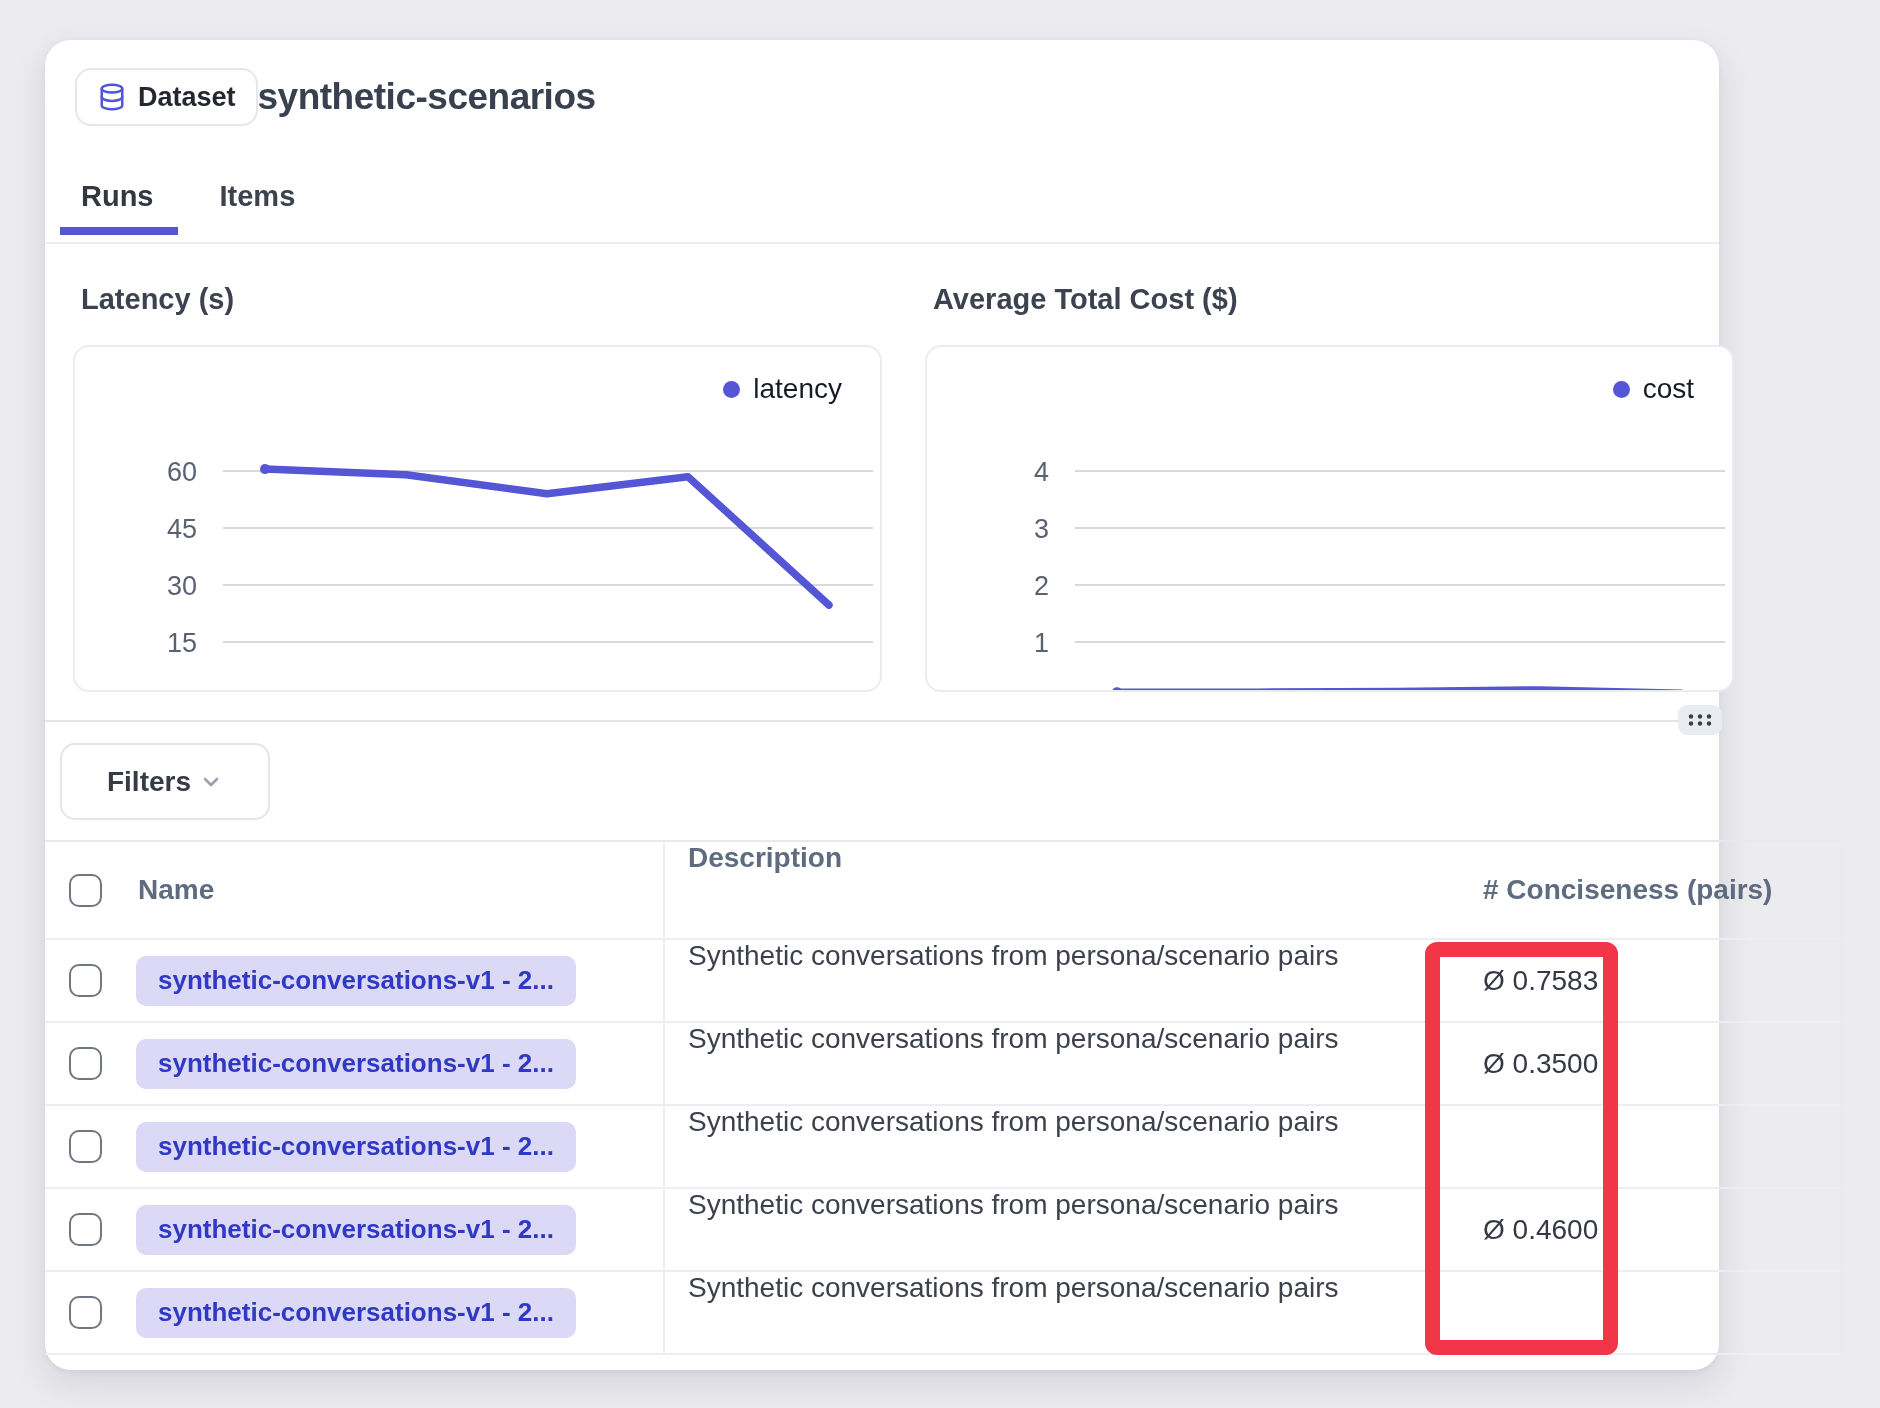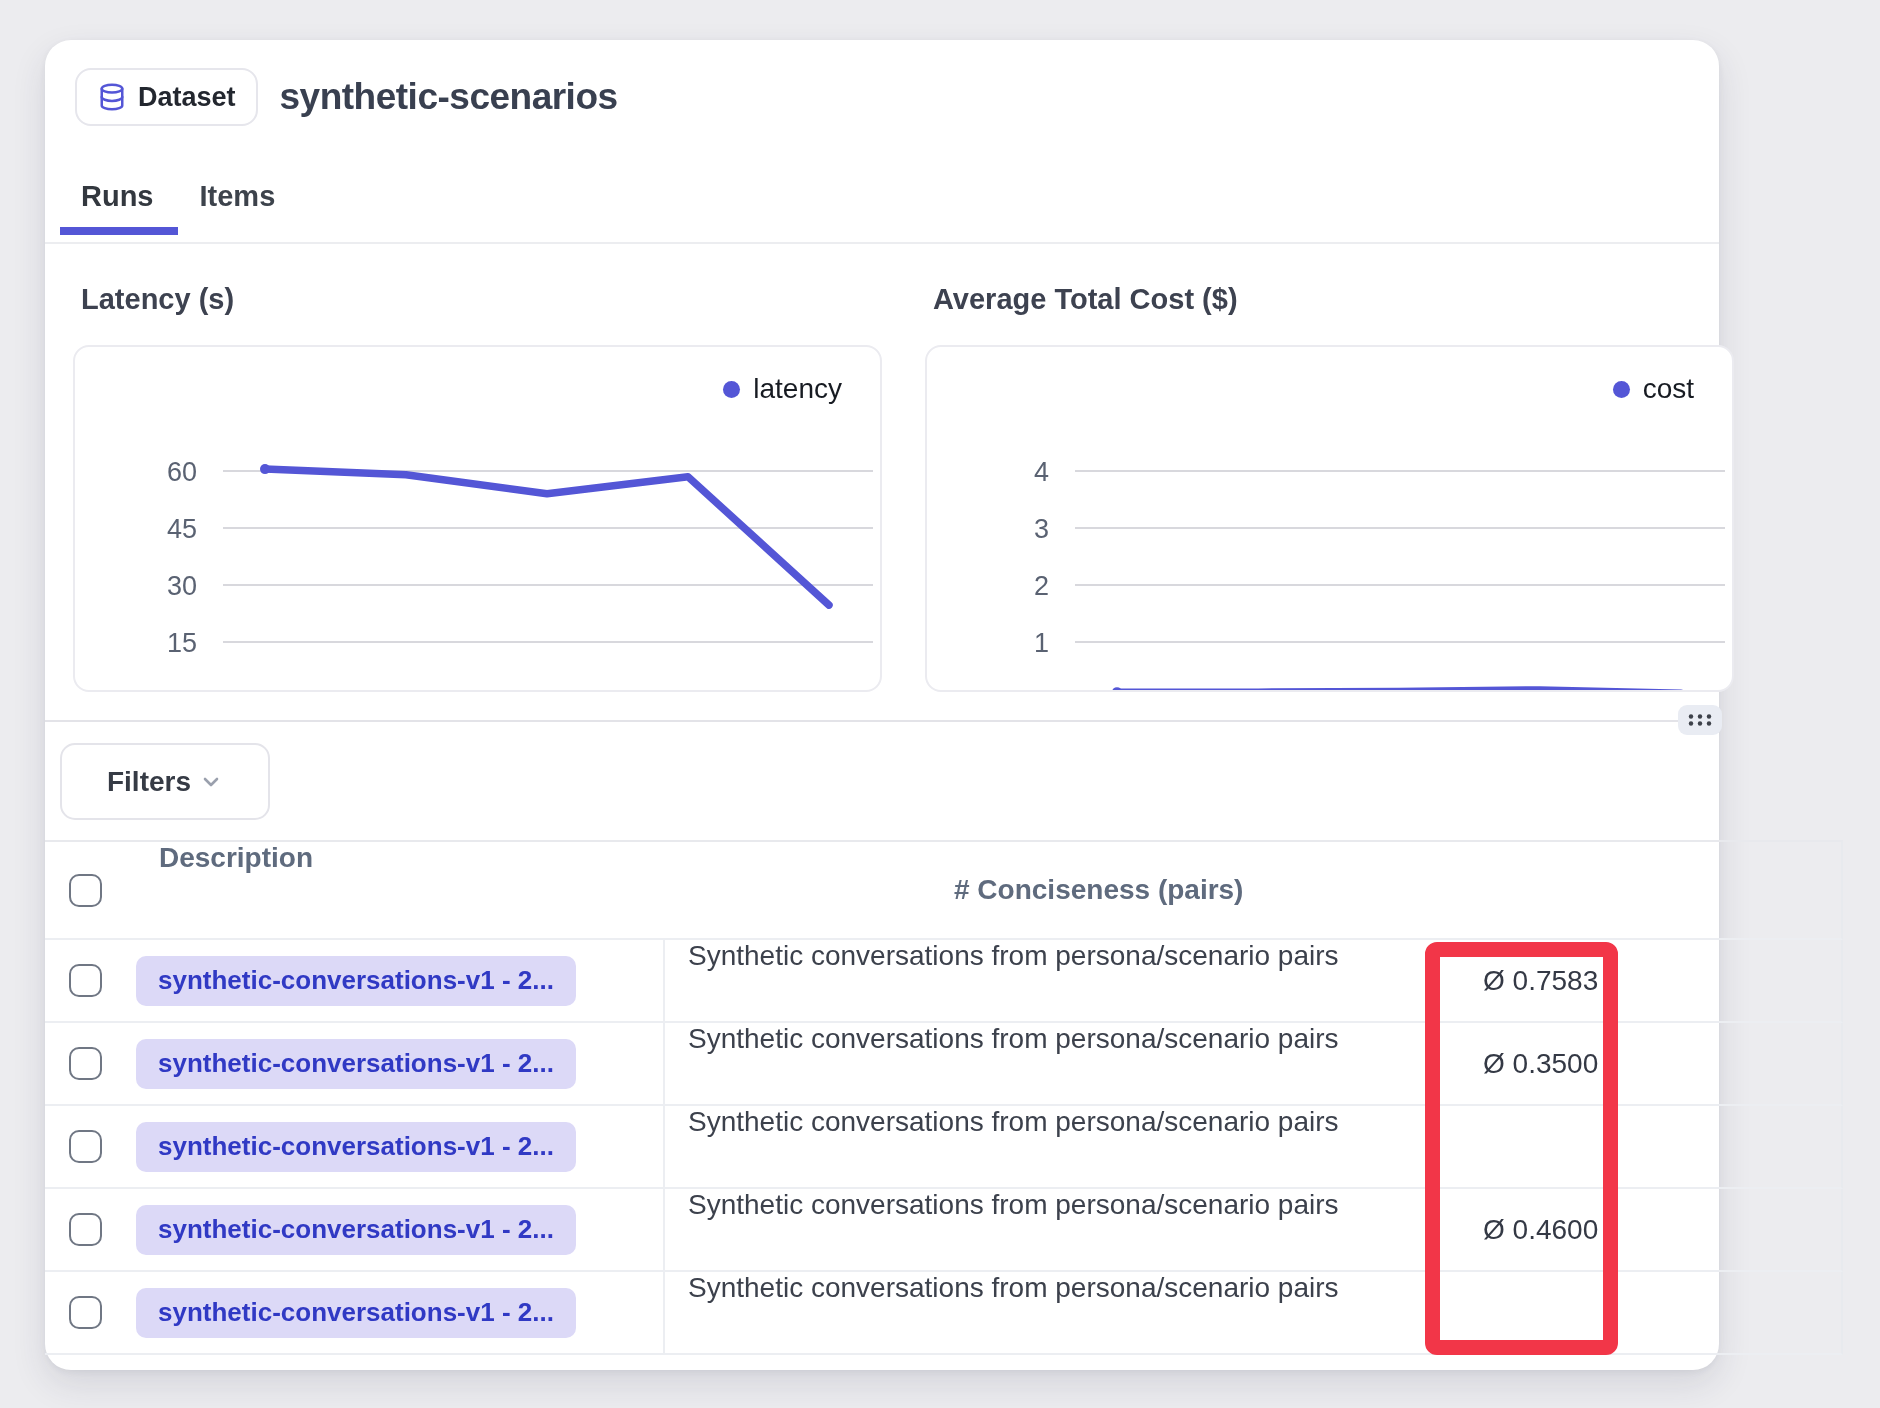--- a/index.html
+++ b/index.html
@@ -17,23 +17,23 @@
   }
   
   .hdr { position:absolute; left:30px; top:28px; display:flex; align-items:center; }
   .badge {
     display:inline-flex; align-items:center; gap:11px;
     height:58px; padding:0 20px;
     border:2px solid #e6e6ec; border-radius:16px; background:#fff;
   }
   .badge svg { width:30px; height:30px; }
   .badge-label { font-size:27px; font-weight:bold; color:#23272f; }
-  .page-title { font-size:37px; font-weight:bold; color:#394050; margin-left:22px; letter-spacing:-0.5px; }
-  
-  .tabs { position:absolute; left:36px; top:140px; display:flex; gap:46px; }
+  .page-title { font-size:37px; font-weight:bold; color:#394050; letter-spacing:-0.5px; }
+  
+  .tabs { position:absolute; left:36px; top:140px; display:flex; gap:66px; }
   .tab { font-size:29px; font-weight:600; color:#33383f; cursor:pointer; padding-bottom:18px; }
   .tab.inactive { color:#3d434c; }
   .tab-underline { position:absolute; left:15px; top:187px; width:118px; height:8px; background:#5456d6; }
   .tabs-divider { position:absolute; left:0; top:202px; width:100%; height:2px; background:#ecedf0; }
   
   .chart-title { position:absolute; top:243px; font-size:29px; font-weight:600; color:#3d4250; }
   .chart-card {
     position:absolute; top:305px; width:809px; height:347px;
     border:2px solid #ebebf0; border-radius:16px; background:#fff; overflow:hidden;
   }
@@ -162,20 +162,23 @@
     <svg width="24" height="24" viewBox="0 0 24 24" fill="none" stroke="#9aa0ad" stroke-width="2.6" stroke-linecap="round" stroke-linejoin="round">
       <polyline points="6 9 12 15 18 9"></polyline>
     </svg>
   </button>
 
   <div class="tbl">
     <div class="t-row t-head">
       <div class="c-check">
           <div class="checkbox"></div>
         </div>
+      <div class="c-name">
+          <span class="th th-name">Name</span>
+        </div>
       <div class="c-desc">
           <span class="th">Description</span>
         </div>
       <div class="c-score">
           <span class="th"># Conciseness (pairs)</span>
         </div>
     </div>
 
     <div class="t-row t-body-row">
       <div class="c-check">

